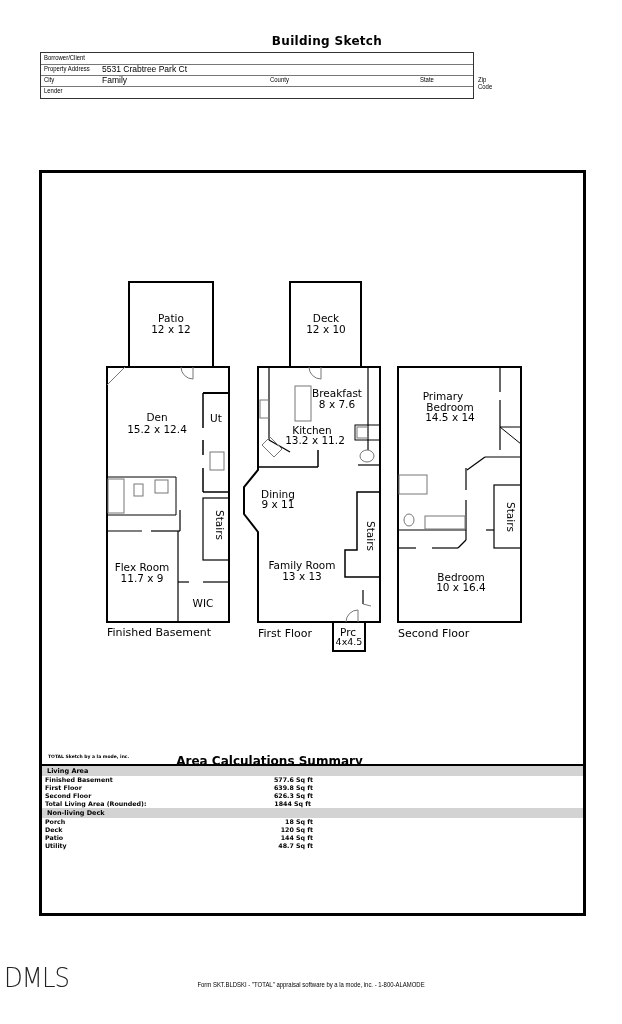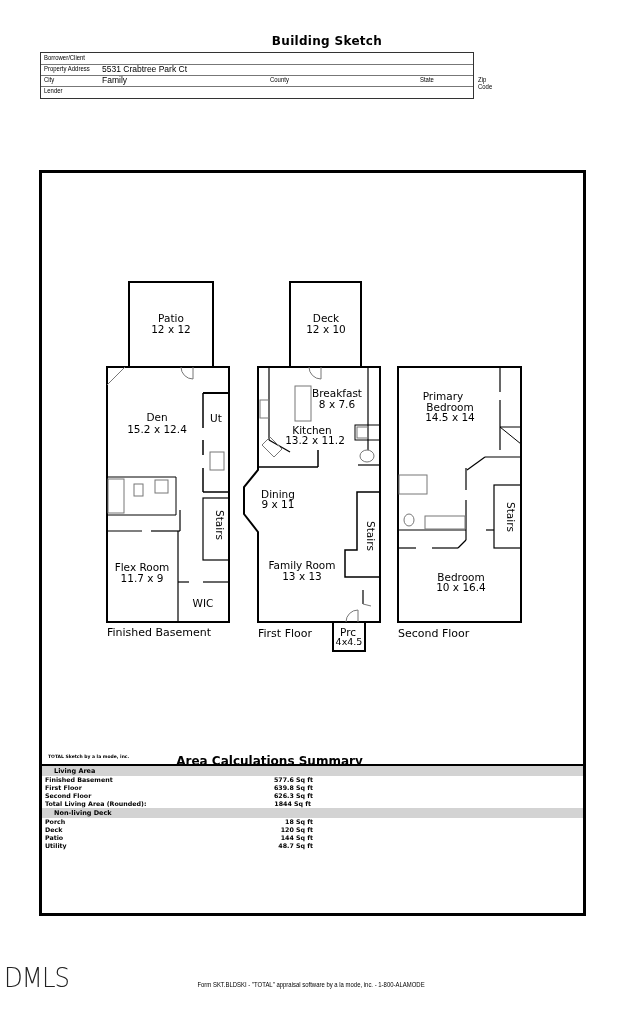--- a/index.html
+++ b/index.html
@@ -11,21 +11,21 @@
   .hdr .lbl{position:absolute;left:3px;top:1px;font-size:7px;transform:scaleX(0.85);transform-origin:left;}
   .hdr .val{position:absolute;left:61px;top:0px;font-size:8.5px;}
   .hdr .lbl2{position:absolute;top:1px;font-size:7px;transform:scaleX(0.85);transform-origin:left;}
   .frame{position:absolute;left:39px;top:170px;width:547px;height:746px;border:3px solid #000;box-sizing:border-box;}
   svg.plan{position:absolute;left:0;top:0;}
   .rl{font-family:"DejaVu Sans",sans-serif;font-size:10.5px;fill:#000;}
   .fl{font-family:"DejaVu Sans",sans-serif;font-size:11px;fill:#000;}
   .credit{position:absolute;left:48px;top:754px;font-size:4.5px;font-family:"DejaVu Sans",sans-serif;font-weight:bold;}
   .acs{position:absolute;left:0;width:539px;top:754px;text-align:center;font-family:"DejaVu Sans",sans-serif;font-weight:bold;font-size:12px;}
   .sum{position:absolute;left:42px;top:764px;width:541px;border-top:2px solid #000;}
-  .sec{background:#d3d3d3;height:10px;font-size:6.5px;font-weight:bold;font-family:"DejaVu Sans",sans-serif;padding-left:12px;line-height:10px;}
+  .sec{background:#d3d3d3;height:10px;font-size:6.5px;font-weight:bold;font-family:"DejaVu Sans",sans-serif;padding-left:5px;line-height:10px;}
   .ln{height:8px;position:relative;font-size:6.3px;font-family:"DejaVu Sans",sans-serif;font-weight:bold;}
   .ln .k{position:absolute;left:3px;top:0;}
   .ln .v{position:absolute;right:270px;top:0;}
   .footer{position:absolute;left:0;width:622px;top:981px;text-align:center;font-size:7px;transform:scaleX(0.85);font-family:"Liberation Sans",sans-serif;}
   .logo{position:absolute;left:4px;top:962px;font-size:27px;font-family:"DejaVu Sans",sans-serif;font-weight:200;letter-spacing:-1px;color:#222;transform:scaleX(0.9);transform-origin:left;}
 </style>
 </head>
 <body>
 
 <div class="title">Building Sketch</div>

